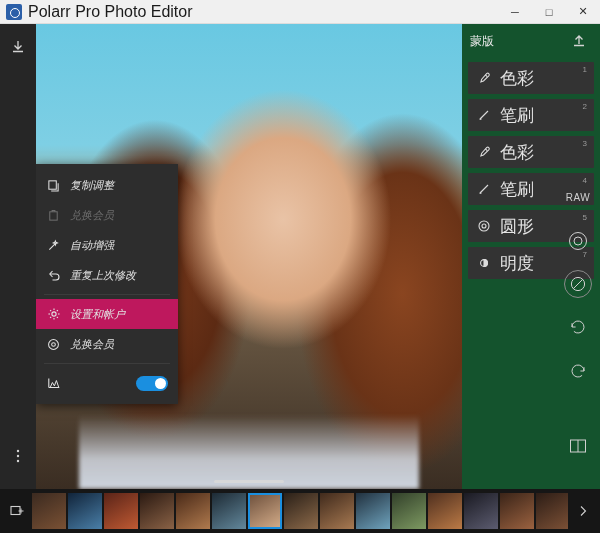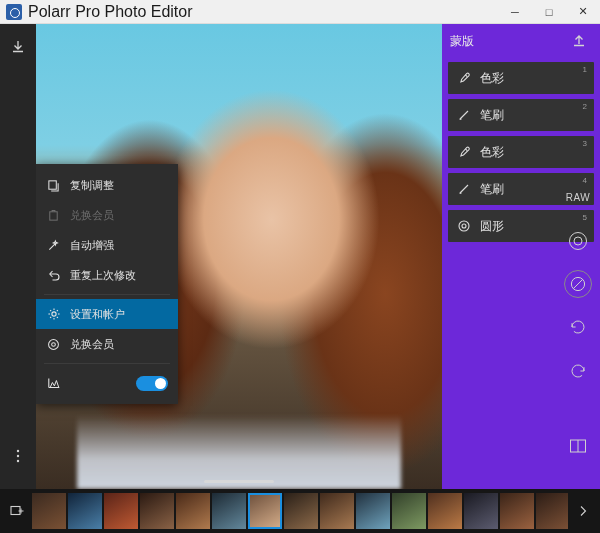--- a/index.html
+++ b/index.html
@@ -70,53 +70,53 @@
     width: 70px; height: 3px; background: #d8d8d8; border-radius: 2px; opacity: .9;
   }
   
   .ctxmenu {
     position: absolute; left: 0; top: 140px; width: 142px;
     background: #2d2d2d; color: #e6e6e6; padding: 6px 0;
     box-shadow: 0 2px 10px rgba(0,0,0,.6); z-index: 20;
   }
   .ctxitem {
     display: flex; align-items: center; height: 30px; padding: 0 10px; font-size: 11px;
-    color: #e2e2e2; gap: 9px;
+    color: #e2e2e2; gap: 9px; font-style: italic;
   }
   .ctxitem.disabled { color: #6e6e6e; }
-  .ctxitem.hl { background: #0369a1; }
+  .ctxitem.hl { background: #be185d; }
   .ctxitem .mi {
     width: 15px; height: 15px; display: flex; align-items: center; justify-content: center;
     flex: none; color: inherit;
   }
   .ctxsep { height: 1px; background: #3c3c3c; margin: 4px 8px; }
   .toggle {
     margin-left: auto; width: 32px; height: 15px; border-radius: 8px; background: #1a8fe0;
     position: relative; flex: none;
   }
   .toggle::after {
     content: ""; position: absolute; right: 2px; top: 2px; width: 11px; height: 11px;
     border-radius: 50%; background: #fff;
   }
   
   .rightpanel {
-    width: 158px; background: #6d28d9; flex: none; display: flex; flex-direction: column;
+    width: 138px; background: #14532d; flex: none; display: flex; flex-direction: column;
     position: relative;
   }
   .rp-head {
     height: 34px; display: flex; align-items: center; padding: 0 8px; gap: 8px;
   }
   .rp-title { font-size: 12px; color: #e8e8e8; flex: 1; }
   .rp-list { padding: 4px 6px 0 6px; }
   .rp-item {
     height: 32px; background: #333333; margin-bottom: 5px; display: flex; align-items: center;
     padding: 0 8px; gap: 9px; position: relative; border-radius: 1px;
   }
   .rp-item .ri { width: 15px; height: 15px; display: flex; align-items: center; justify-content: center; color: #dcdcdc; flex: none; }
-  .rp-item .rl { font-size: 12px; color: #e4e4e4; }
+  .rp-item .rl { font-size: 17px; color: #e4e4e4; }
   .rp-item .rnum { position: absolute; right: 7px; top: 3px; font-size: 8px; color: #9a9a9a; }
   
   .toolrail {
     position: absolute; right: 0; top: 0; width: 44px; height: 100%;
     display: flex; flex-direction: column; align-items: center; padding-top: 40px;
   }
   .tr-icon {
     width: 30px; height: 30px; display: flex; align-items: center; justify-content: center;
     color: #d0d0d0; margin-bottom: 14px; font-size: 10px;
   }
@@ -299,20 +299,30 @@
         </div>
         <div class="rp-item">
           <span class="ri">
             <svg width="14" height="14" viewBox="0 0 14 14" fill="none" stroke="currentColor" stroke-width="1.1">
               <circle cx="7" cy="7" r="5"></circle>
                 <circle cx="7" cy="7" r="2"></circle>
             </svg>
           </span>
           <span class="rl">圆形</span>
           <span class="rnum">5</span>
+        </div>
+        <div class="rp-item">
+          <span class="ri">
+            <svg width="14" height="14" viewBox="0 0 14 14" fill="none" stroke="currentColor" stroke-width="1.1">
+              <circle cx="7" cy="7" r="3.4"></circle>
+                <path d="M7 7V3.6a3.4 3.4 0 0 1 0 6.8z" fill="currentColor"></path>
+            </svg>
+          </span>
+          <span class="rl">明度</span>
+          <span class="rnum">7</span>
         </div>
       </div>
 
       <div class="toolrail">
         <div class="tr-icon" style="margin-top:118px;font-size:10px;letter-spacing:.5px">RAW</div>
         <div class="tr-icon">
           <svg width="22" height="22" viewBox="0 0 22 22" fill="none" stroke="currentColor" stroke-width="1">
             <circle cx="11" cy="11" r="8.5"></circle>
               <circle cx="11" cy="11" r="4"></circle>
           </svg>

